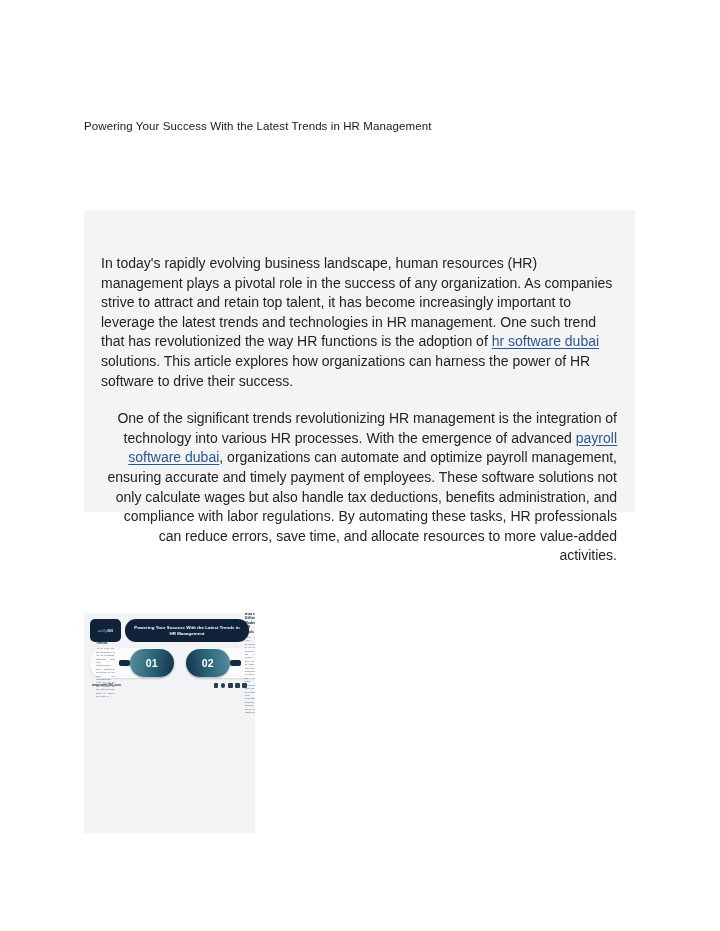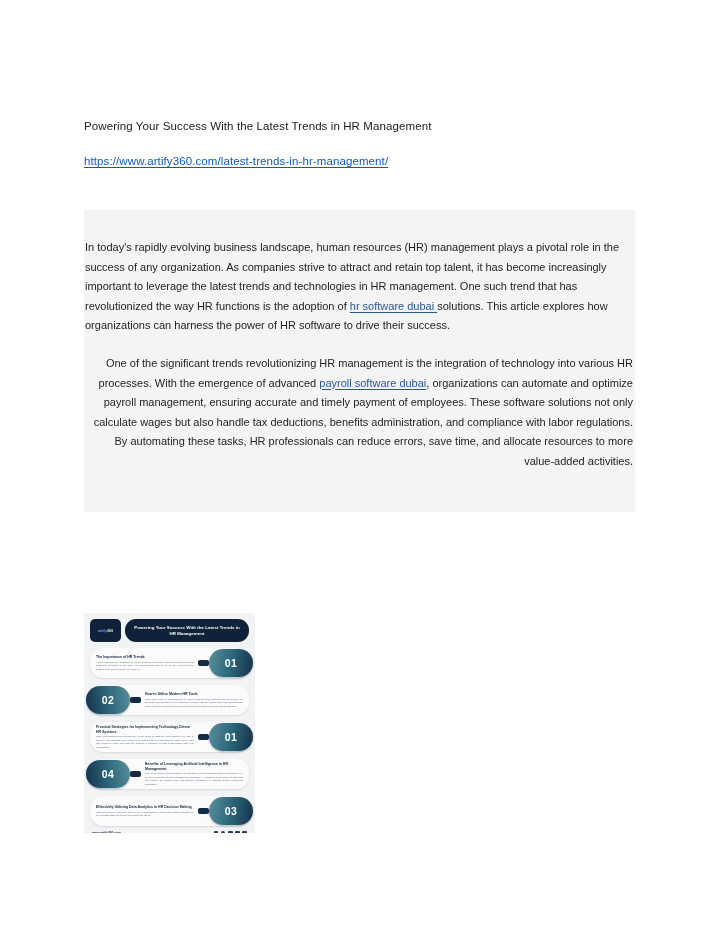--- a/index.html
+++ b/index.html
@@ -65,24 +65,24 @@
     background: #f4f4f4;
   }
 
   .body-col {
     position: absolute;
     left: 84px;
     top: 238px;
     width: 551px;
   }
   .para {
-    font-size: 11px;
+    font-size: 14px;
     line-height: 19.6px;
     color: #232323;
-    margin: 0;
+    margin: 16px;
     padding: 0 2px 0 1px;
     letter-spacing: 0;
   }
   .para + .para { margin-top: 18px; text-align: right; }
 
   .inline-link {
     color: #2a5699;
     text-decoration: underline;
     text-underline-offset: 2px;
     cursor: pointer;
@@ -138,22 +138,22 @@
     font-size: 4.4px;
     font-weight: bold;
     line-height: 6px;
     text-align: center;
     letter-spacing: .05px;
   }
 
   .ig-rows {
     margin-top: 6px;
     display: flex;
-    flex-direction: column;
-    gap: 7px;
+    flex-direction: row;
+    gap: 20px;
   }
 
   .ig-row {
     position: relative;
     height: 30px;
     background: #fbfbfc;
     border-radius: 13px;
     box-shadow: 0 1px 2px rgba(20,40,70,.13);
     display: flex;
     align-items: center;
@@ -239,21 +239,20 @@
 </head>
 <body>
 
 <div class="page">
 
   <div class="tint-band b1"></div>
   <div class="tint-band"></div>
 
   <div class="doc-title">Powering Your Success With the Latest Trends in HR Management</div>
 
-  <a class="url-link url-1">https://www.artify360.com/latest-trends-in-hr-management/</a>
 
   <div class="body-col">
     <p class="para">
       <span>In today's rapidly evolving business landscape, human resources (HR) management plays a pivotal role in the success of any organization. As companies strive to attract and retain top talent, it has become increasingly important to leverage the latest trends and technologies in HR management. One such trend that has revolutionized the way HR functions is the adoption of </span><a class="inline-link">hr software dubai </a><span>solutions. This article explores how organizations can harness the power of HR software to drive their success.</span>
     </p>
     <p class="para">
       <span>One of the significant trends revolutionizing HR management is the integration of technology into various HR processes. With the emergence of advanced </span><a class="inline-link">payroll software dubai</a><span>, organizations can automate and optimize payroll management, ensuring accurate and timely payment of employees. These software solutions not only calculate wages but also handle tax deductions, benefits administration, and compliance with labor regulations. By automating these tasks, HR professionals can reduce errors, save time, and allocate resources to more value-added activities.</span>
     </p>
   </div>
 

